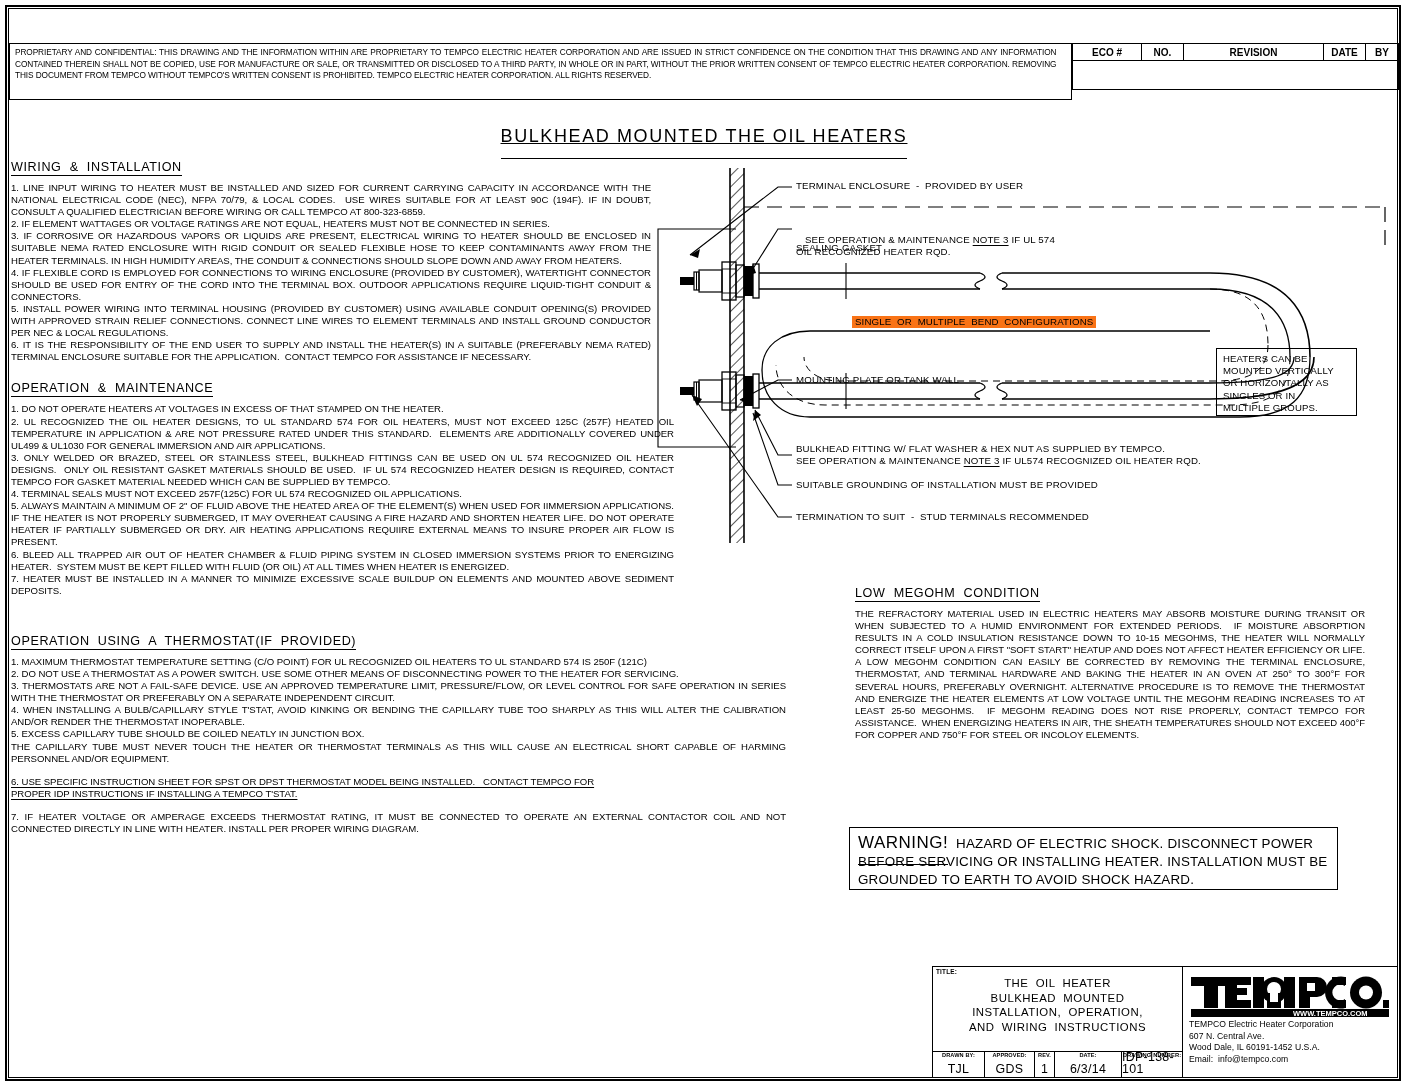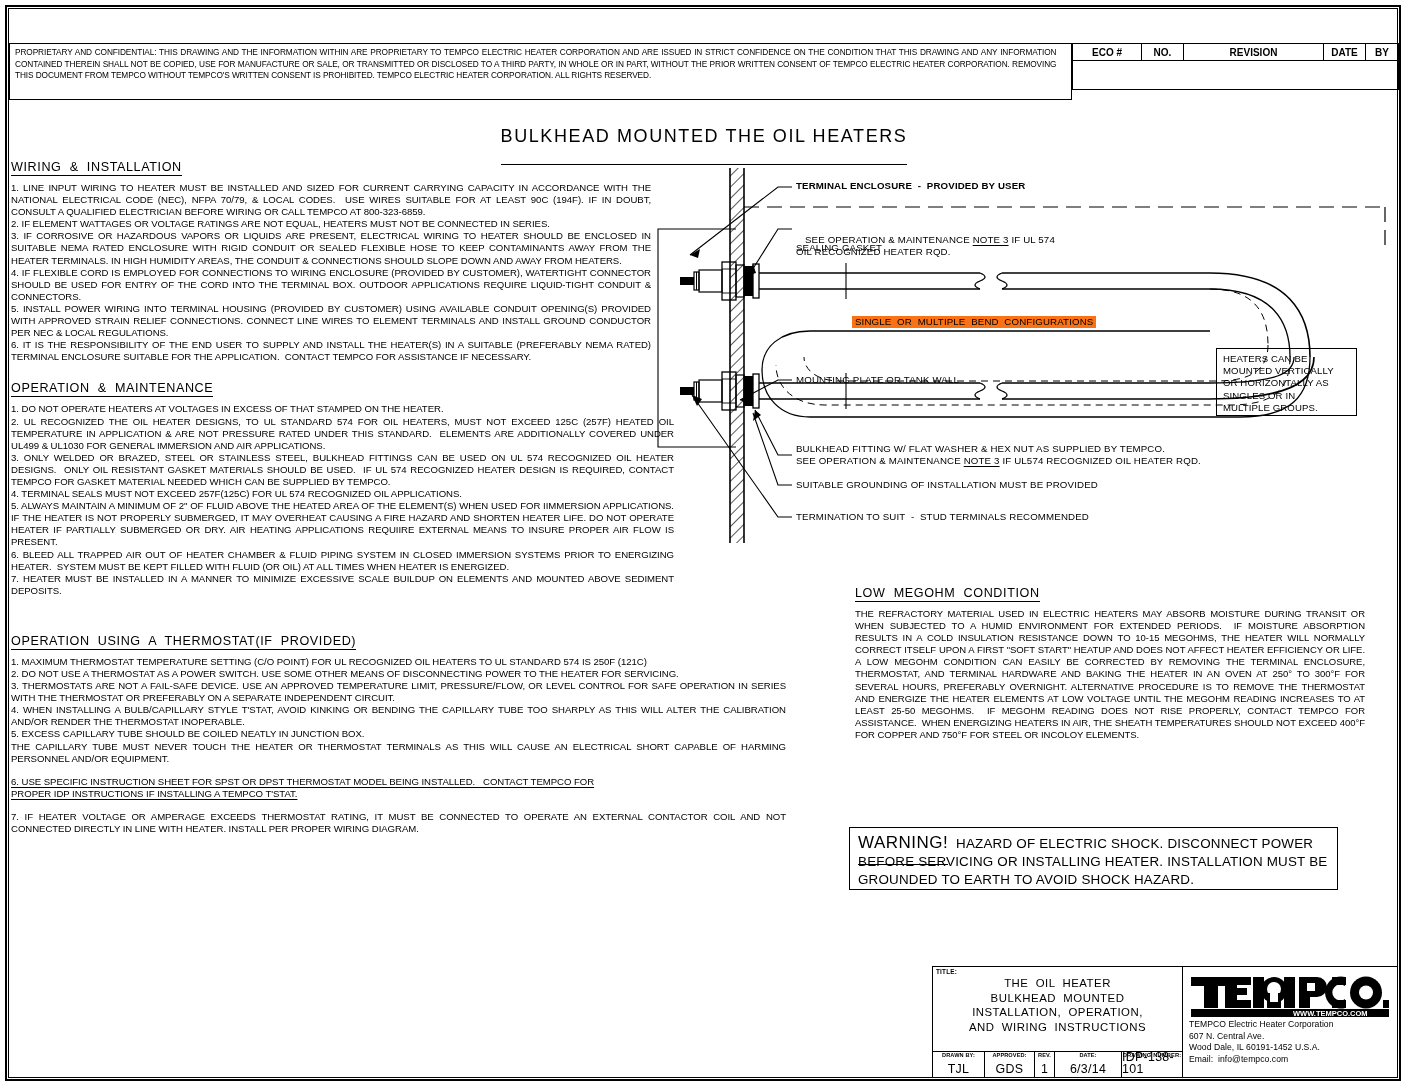--- a/index.html
+++ b/index.html
@@ -84,21 +84,22 @@
     position:absolute;
     left:0; top:126px;
     width:1408px;
     text-align:center;
     font-size:18px;
     letter-spacing:1.6px;
     font-weight:400;
   }
   .main-title span{
     border-bottom:1.5px solid #000;
-    padding-bottom:18px;
+    padding-bottom:12px;
+    text-decoration:underline;
   }
 
   
   .col-left{
     position:absolute;
     left:11px; top:157px;
     width:800px;
   }
   .sec-head{
     font-size:12.6px;
@@ -479,21 +480,21 @@
         <polygon points="105,245 103,256 111,250" fill="#000" stroke="none"></polygon>
 
         <path d="M142,320 L128,320 L103,248"></path>
 
         <path d="M142,352 L128,352 L42,230"></path>
         <polygon points="42,230 47,241 52,234" fill="#000" stroke="none"></polygon>
       </g>
     </svg>
 
     
-    <div class="dlabel" style="left:146px; top:15px;font-weight:bold;">TERMINAL ENCLOSURE  -  PROVIDED BY USER</div>
+    <div class="dlabel" style="left:146px; top:15px;">TERMINAL ENCLOSURE  -  PROVIDED BY USER</div>
 
     <div class="dlabel" style="left:146px; top:57px;margin-top:20px;">SEALING GASKET</div>
     <div class="dlabel" style="left:155px; top:69px;"><span>SEE OPERATION &amp; MAINTENANCE </span><span class="u-line">NOTE 3</span><span> IF UL 574</span></div>
     <div class="dlabel" style="left:146px; top:81px;">OIL RECOGNIZED HEATER RQD.</div>
 
     <div class="dlabel" style="left:202px; top:151px; background:#f97316; padding:0 3px;">SINGLE  OR  MULTIPLE  BEND  CONFIGURATIONS</div>
 
     <div class="dlabel" style="left:146px; top:209px;">MOUNTING PLATE OR TANK WALL</div>
 
     <div class="dlabel" style="left:146px; top:278px;">BULKHEAD FITTING W/ FLAT WASHER &amp; HEX NUT AS SUPPLIED BY TEMPCO.</div>

